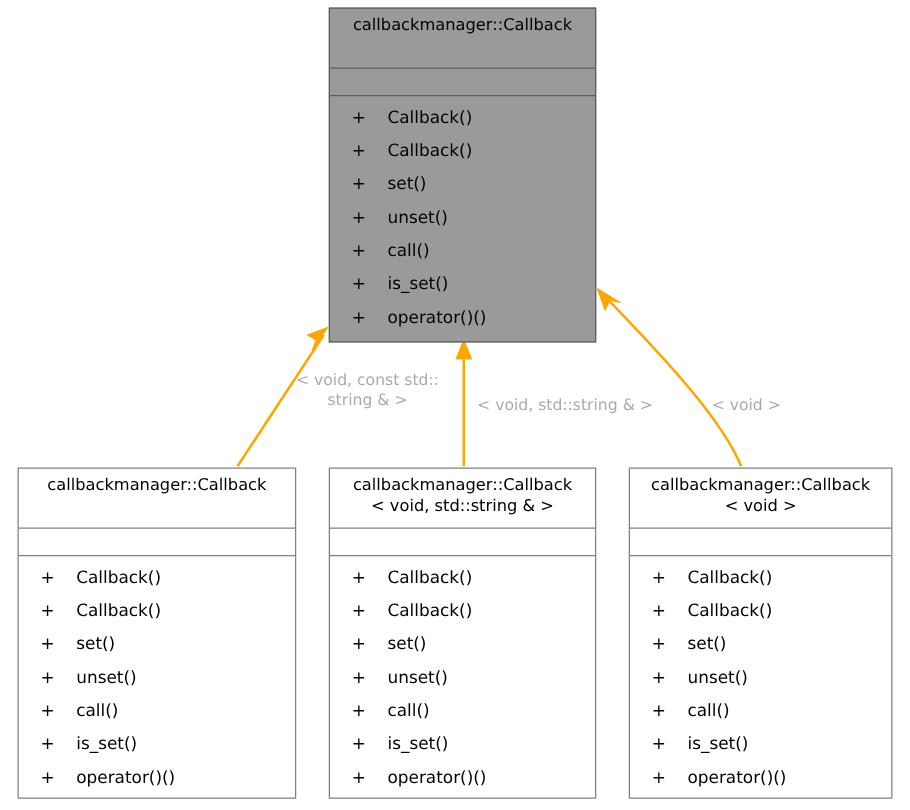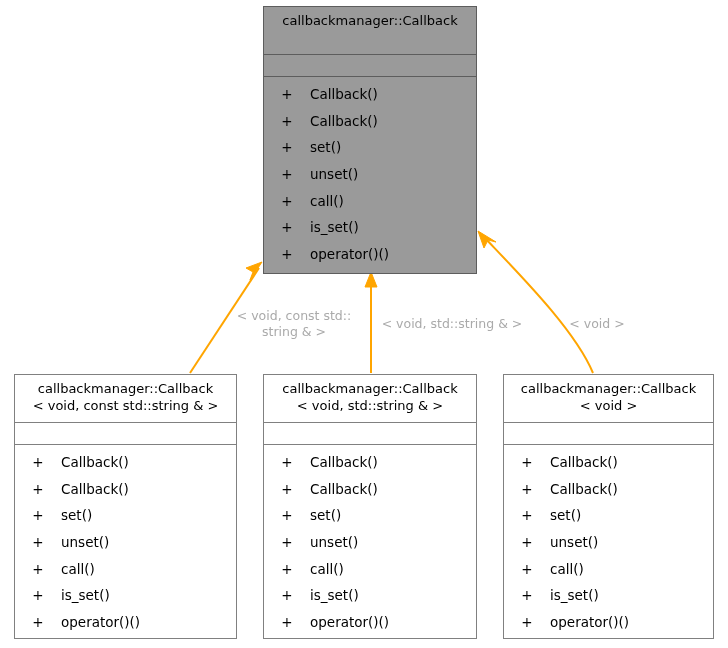--- a/index.html
+++ b/index.html
@@ -138,29 +138,28 @@
         <span class="op-vis">+</span>
         <span class="op-name">is_set()</span>
       </div>
       <div class="op-row">
         <span class="op-vis">+</span>
         <span class="op-name">operator()()</span>
       </div>
     </div>
   </div>
 
-  <div class="edge-label" style="left:226px; top:308px; width:136px;">&lt; void, const std::
+  <div class="edge-label" style="left:226px; top:296px; width:136px;">&lt; void, const std::
 string &amp; &gt;</div>
   <div class="edge-label" style="left:372px; top:316px; width:160px;">&lt; void, std::string &amp; &gt;</div>
   <div class="edge-label" style="left:552px; top:316px; width:90px;">&lt; void &gt;</div>
 
   <div class="uml-box" style="left:14px; top:374px; width:223px; height:265px;">
     <div class="compartment title" style="height:48px;">
       <div class="title-line">callbackmanager::Callback</div>
-      <div class="title-line">&lt; void, const std::string &amp; &gt;</div>
     </div>
     <div class="compartment attrs"></div>
     <div class="compartment ops">
       <div class="op-row">
         <span class="op-vis">+</span>
         <span class="op-name">Callback()</span>
       </div>
       <div class="op-row">
         <span class="op-vis">+</span>
         <span class="op-name">Callback()</span>

